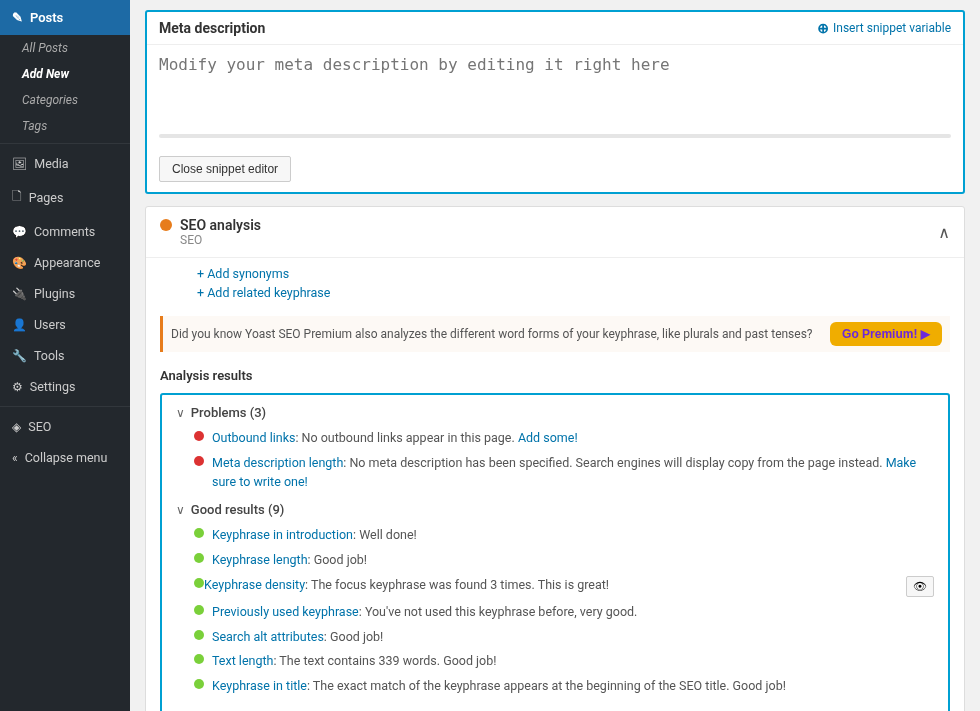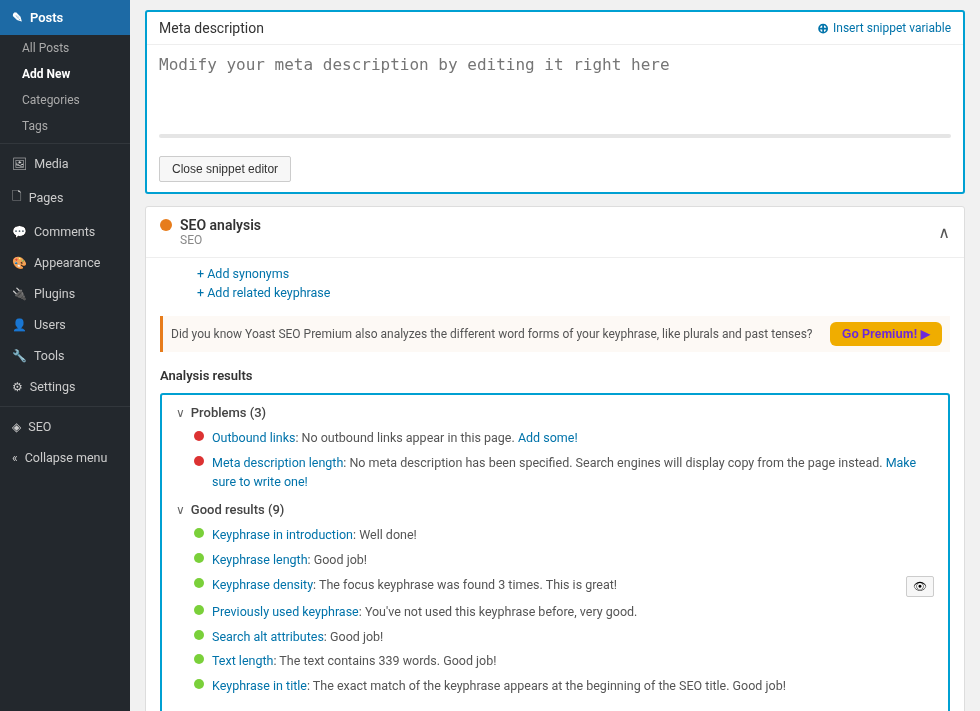--- a/index.html
+++ b/index.html
@@ -30,20 +30,21 @@
       font-size: 12.5px;
       display: flex;
       align-items: center;
       gap: 7px;
     }
     .sidebar-subitem {
       padding: 6px 12px 6px 22px;
       color: #aaa;
       cursor: pointer;
       font-size: 12px;
+      font-style: italic;
     }
     .sidebar-divider { border-top: 1px solid #32373c; margin: 4px 0; }
 
     
     #main {
       flex: 1;
       overflow-y: auto;
       padding: 10px 15px;
       background: #f1f1f1;
     }
@@ -57,21 +58,21 @@
     }
     .meta-box-header {
       display: flex;
       justify-content: space-between;
       align-items: center;
       padding: 8px 12px;
       border-bottom: 1px solid #eee;
     }
     .meta-box-title {
       font-size: 14px;
-      font-weight: 400;
+      font-weight: 700;
       color: #333;
     }
     .insert-snippet {
       color: #0073aa;
       font-size: 12px;
       cursor: pointer;
       display: flex;
       align-items: center;
       gap: 4px;
     }
@@ -375,21 +376,21 @@
               <a class="item-link" href="#">Keyphrase in introduction</a>: Well done!
             </span>
           </div>
           <div class="analysis-item">
             <span class="dot-green"></span>
             <span class="item-text">
               <a class="item-link" href="#">Keyphrase length</a>: Good job!
             </span>
           </div>
           <div class="analysis-item" style="justify-content:space-between;">
-            <div style="display:flex;align-items:flex-start;gap:8px;flex:1;">
+            <div style="display:flex;align-items:flex-start;flex:1;">
               <span class="dot-green"></span>
               <span class="item-text">
                 <a class="item-link" href="#">Keyphrase density</a>: The focus keyphrase was found 3 times. This is great!
               </span>
             </div>
             <button class="eye-btn">
               <span>👁</span>
             </button>
           </div>
           <div class="analysis-item">

